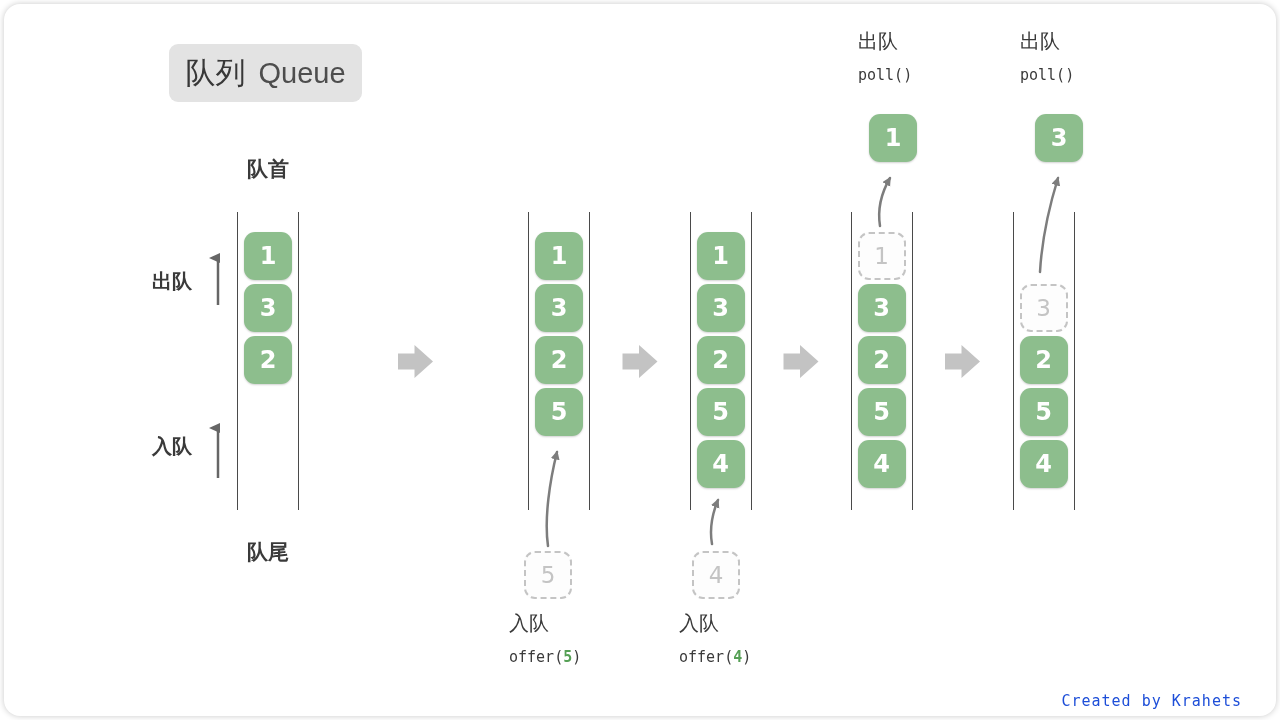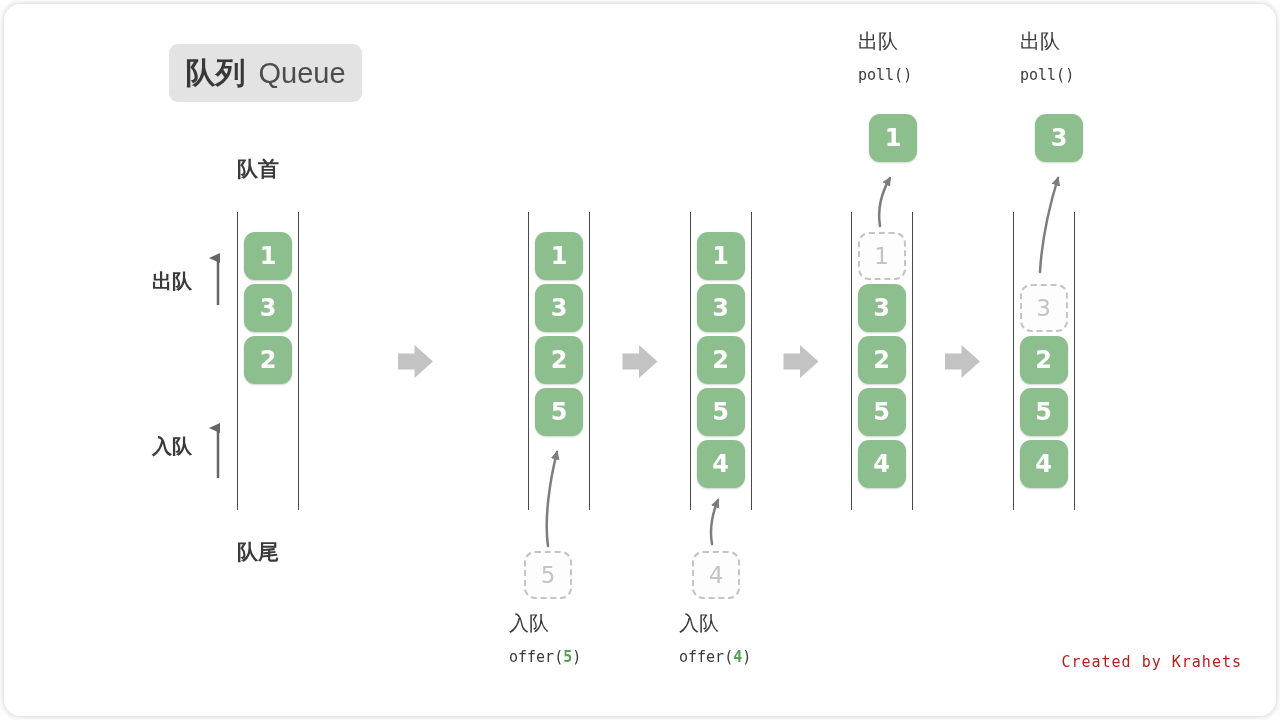--- a/index.html
+++ b/index.html
@@ -22,26 +22,26 @@
   }
   .badge {
     position: absolute;
     left: 169px; top: 44px;
     width: 193px; height: 58px;
     background: #e3e3e3;
     border-radius: 9px;
     display: flex; align-items: center; justify-content: center;
     gap: 13px;
   }
-  .badge .zh { font-size: 30px; font-weight: bold; color: #383838; }
+  .badge .zh { font-size: 30px; font-weight: normal; color: #383838; }
   .badge .en { font-size: 29px; color: #4d4d4d; }
 
   .pos-label {
     position: absolute;
-    width: 62px; 
+    width: 62px; text-align: center;
     font-size: 21px; font-weight: bold; color: #3a3a3a;
   }
   #front-label { left: 237px; top: 155px; }
   #rear-label  { left: 237px; top: 538px; }
 
   .side-label {
     position: absolute;
     font-size: 20px; font-weight: bold; color: #3a3a3a;
   }
   #dequeue-label { left: 152px; top: 268px; }
@@ -82,24 +82,24 @@
   .op .op-name { font-size: 20px; line-height: 26px; margin-bottom: 8px; }
   .op .op-code {
     font-family: "DejaVu Sans Mono", monospace;
     font-size: 15px; line-height: 26px;
     white-space: nowrap;
   }
   .op .op-code .arg { color: var(--accent, #55a055); font-weight: bold; }
 
   #watermark {
     position: absolute;
-    right: 38px; top: 653px;
+    right: 38px; top: 692px;
     font-family: "DejaVu Sans Mono", monospace;
     font-size: 15px; letter-spacing: 1px;
-    color: #b91c1c;
+    color: #1d4ed8;
   }
   #arrow-layer {
     position: absolute; left: 0; top: 0;
     width: 1280px; height: 720px;
     pointer-events: none;
   }
 </style>
 </head>
 <body>
 

